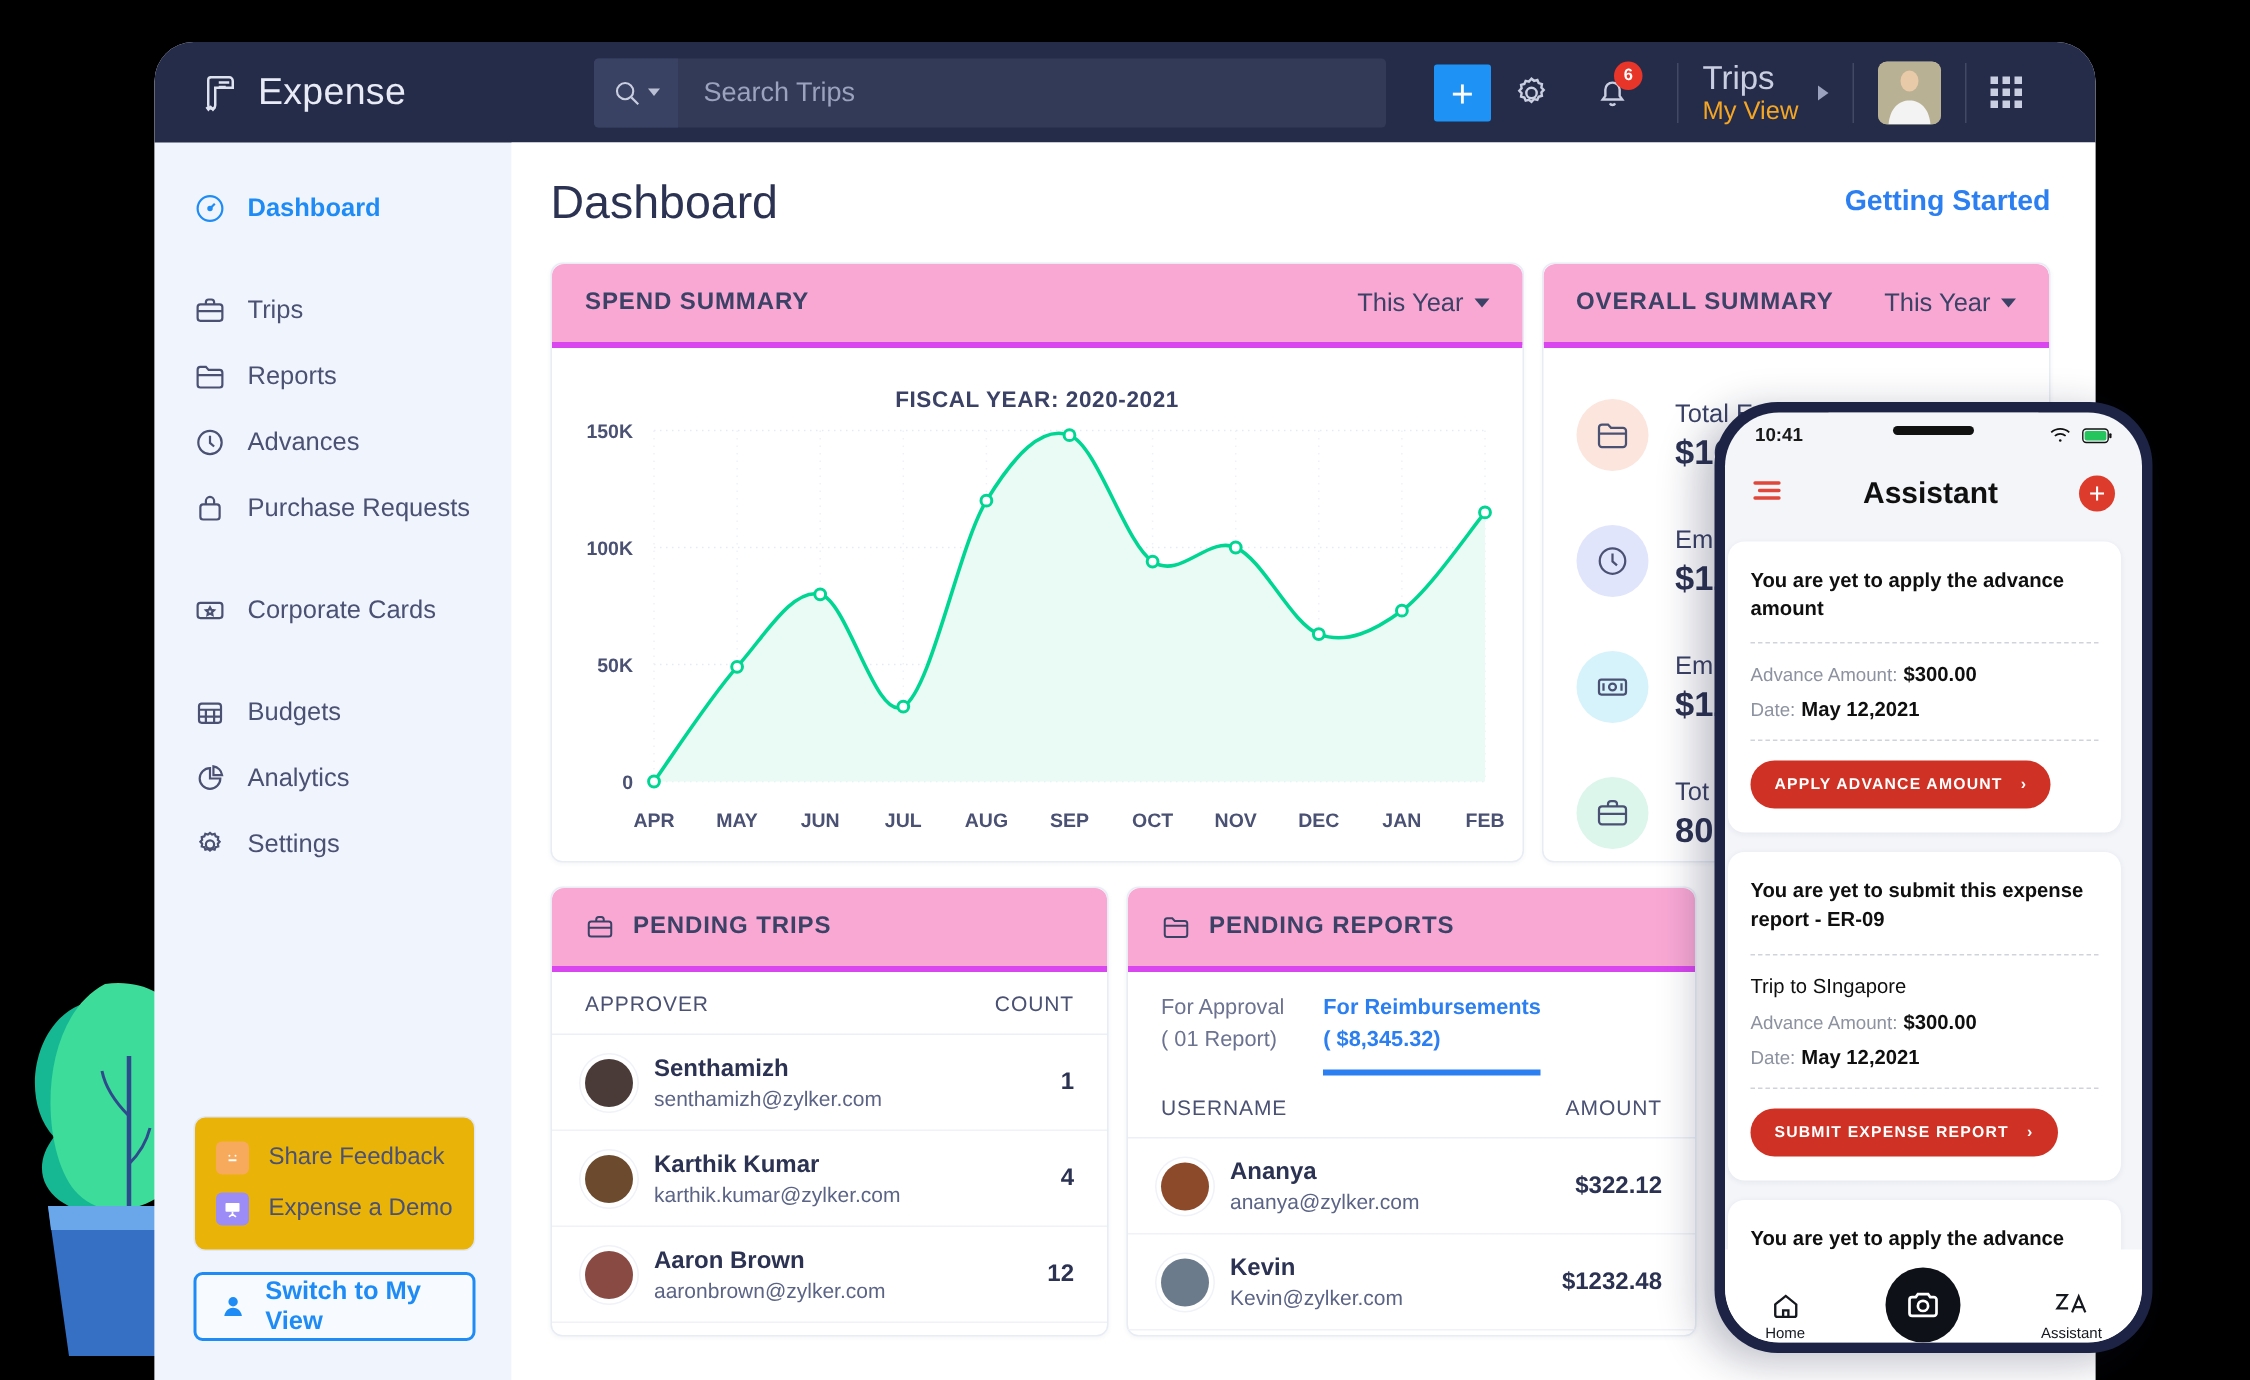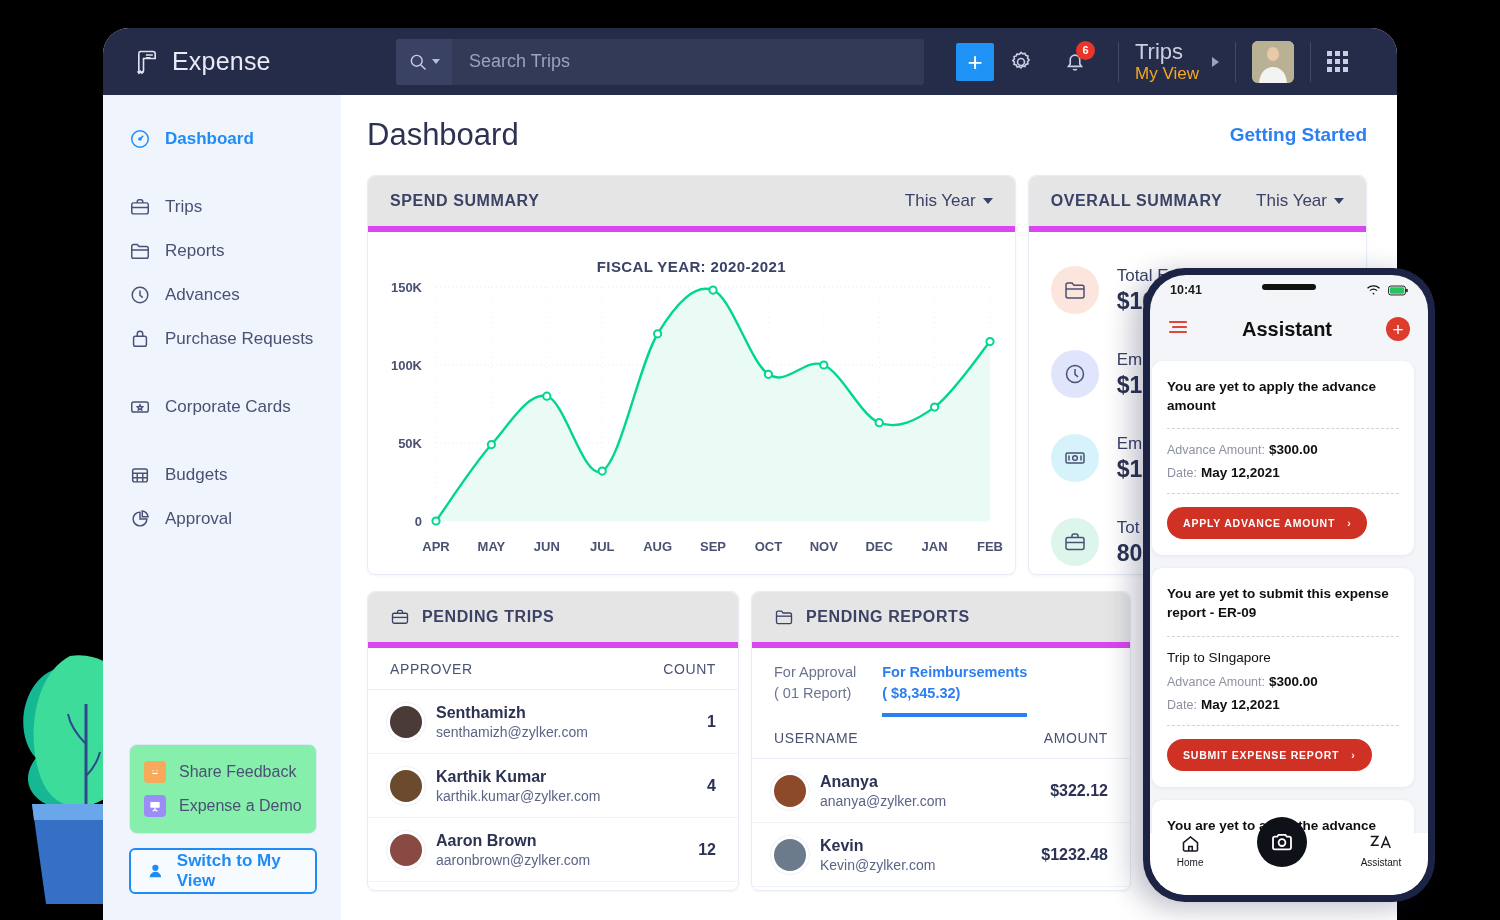--- a/index.html
+++ b/index.html
@@ -89,21 +89,21 @@
   }
   .nav-item {
     display: flex; align-items: center; gap: 14px;
     height: 44px; padding-left: 26px; cursor: pointer;
     color: #4a5173; font-size: 17px;
   }
   .nav-item.active { color: #1f8cf5; font-weight: bold; }
   .nav-gap-lg { height: 24px; }
   .sidebar-spacer { flex: 1; }
   .feedback-box {
-    margin: 0 24px 14px 26px; background: #86efac;
+    margin: 0 24px 14px 26px; background: #eab308;
     border: 1px solid #e1e7f6; border-radius: 8px; padding: 10px 0 10px 0;
   }
   .feedback-row { display: flex; align-items: center; gap: 13px; height: 34px; padding-left: 14px; cursor: pointer; color: #4a5173; font-size: 16px; }
   .mini-sq { width: 22px; height: 22px; border-radius: 4px; display: flex; align-items: center; justify-content: center; }
   .switch-btn {
     margin: 0 24px 26px 26px; height: 46px;
     border: 2px solid #1f8cf5; border-radius: 6px; background: #f7faff;
     display: flex; align-items: center; gap: 12px; padding-left: 15px;
     color: #1f8cf5; font-size: 17px; font-weight: bold; cursor: pointer;
   }
@@ -113,21 +113,21 @@
   .main-head { display: flex; align-items: center; justify-content: space-between; margin-bottom: 22px; }
   .page-title { font-size: 31px; color: #2c3252; font-weight: normal; }
   .getting-started { color: #2b7ff0; font-size: 19px; font-weight: bold; cursor: pointer; }
 
   .row1 { display: flex; gap: 12px; }
   .card {
     background: #fff; border: 1px solid #e7ecf5; border-radius: 8px;
     box-shadow: 0 1px 3px rgba(40,50,90,.05);
   }
   .card-head {
-    height: 56px; background: #e5e5e5; border-bottom: 6px solid #d946ef;
+    height: 56px; background: #f9a8d4; border-bottom: 4px solid #d946ef;
     border-radius: 8px 8px 0 0;
     display: flex; align-items: center; justify-content: space-between;
     padding: 0 22px;
   }
   .card-title { font-size: 16px; font-weight: bold; color: #3b4266; letter-spacing: .6px; }
   .card-title.with-icon { display: flex; align-items: center; gap: 12px; }
   .period { font-size: 17px; color: #3b4266; display: flex; align-items: center; gap: 7px; cursor: pointer; }
   .period .caret { width: 0; height: 0; border-left: 5px solid transparent; border-right: 5px solid transparent; border-top: 6px solid #3b4266; }
 
   .spend-card { width: 650px; height: 400px; }
@@ -189,21 +189,21 @@
   .ph-kv b { color: #0f0f0f; font-size: 13.5px; margin-left: 4px; }
   .ph-plain { font-size: 13.5px; color: #0f0f0f; margin-bottom: 9px; }
   .ph-btn {
     background: #cf3124; color: #fff; border: 0; border-radius: 20px;
     height: 32px; padding: 0 16px; font-size: 10.5px; font-weight: bold;
     letter-spacing: .8px; cursor: pointer; display: inline-flex; align-items: center; gap: 12px;
     font-family: "Liberation Sans", sans-serif;
   }
   .ph-nav {
     position: absolute; bottom: 0; left: 0; right: 0; height: 62px; background: #fff;
-    display: flex; align-items: flex-start; justify-content: space-around; border-radius: 0 0 36px 36px;
+    display: flex; align-items: flex-end; justify-content: space-around; border-radius: 0 0 36px 36px;
   }
   .ph-nav-item { display: flex; flex-direction: column; align-items: center; gap: 3px; font-size: 10px; color: #15181f; cursor: pointer; }
   .cam-btn {
     width: 50px; height: 50px; border-radius: 50%; background: #0e1118;
     display: flex; align-items: center; justify-content: center; margin-top: -16px; cursor: pointer;
   }
 </style>
 </head>
 <body>
 
@@ -348,21 +348,28 @@
             <rect x="4" y="5.5" width="16" height="14" rx="2"></rect>
               <path d="M4 10h16M9 10v9.5M15 10v9.5M4 15h16"></path>
           </svg>
           <span>Budgets</span>
         </div>
         <div class="nav-item">
           <svg width="22" height="22" viewBox="0 0 24 24" fill="none" stroke="#4a5173" stroke-width="1.6">
             <path d="M12 12V4.5A7.5 7.5 0 1 0 19.5 12z"></path>
               <path d="M14.5 3.2A7.6 7.6 0 0 1 20.8 9.5H14.5z"></path>
           </svg>
-          <span>Approval</span>
+          <span>Analytics</span>
+        </div>
+        <div class="nav-item">
+          <svg width="22" height="22" viewBox="0 0 24 24" fill="none" stroke="#4a5173" stroke-width="1.6">
+            <circle cx="12" cy="12" r="3"></circle>
+            <path d="M12 3.6l1.5 1.2 1.9-.5.7 1.8 1.9.5-.3 2 1.3 1.4-1.3 1.4.3 2-1.9.5-.7 1.8-1.9-.5L12 16.4l-1.5-1.2-1.9.5-.7-1.8-1.9-.5.3-2L5 10l1.3-1.4-.3-2 1.9-.5.7-1.8 1.9.5z"></path>
+          </svg>
+          <span>Settings</span>
         </div>
 
         <div class="sidebar-spacer"></div>
 
         <div class="feedback-box">
           <div class="feedback-row">
             <span class="mini-sq" style="background:#f7a95c">
               <svg width="14" height="14" viewBox="0 0 24 24" fill="none" stroke="#fff" stroke-width="2.2">
                 <circle cx="8.5" cy="9.5" r="1.1" fill="#fff" stroke="none"></circle>
                   <circle cx="15.5" cy="9.5" r="1.1" fill="#fff" stroke="none"></circle>

